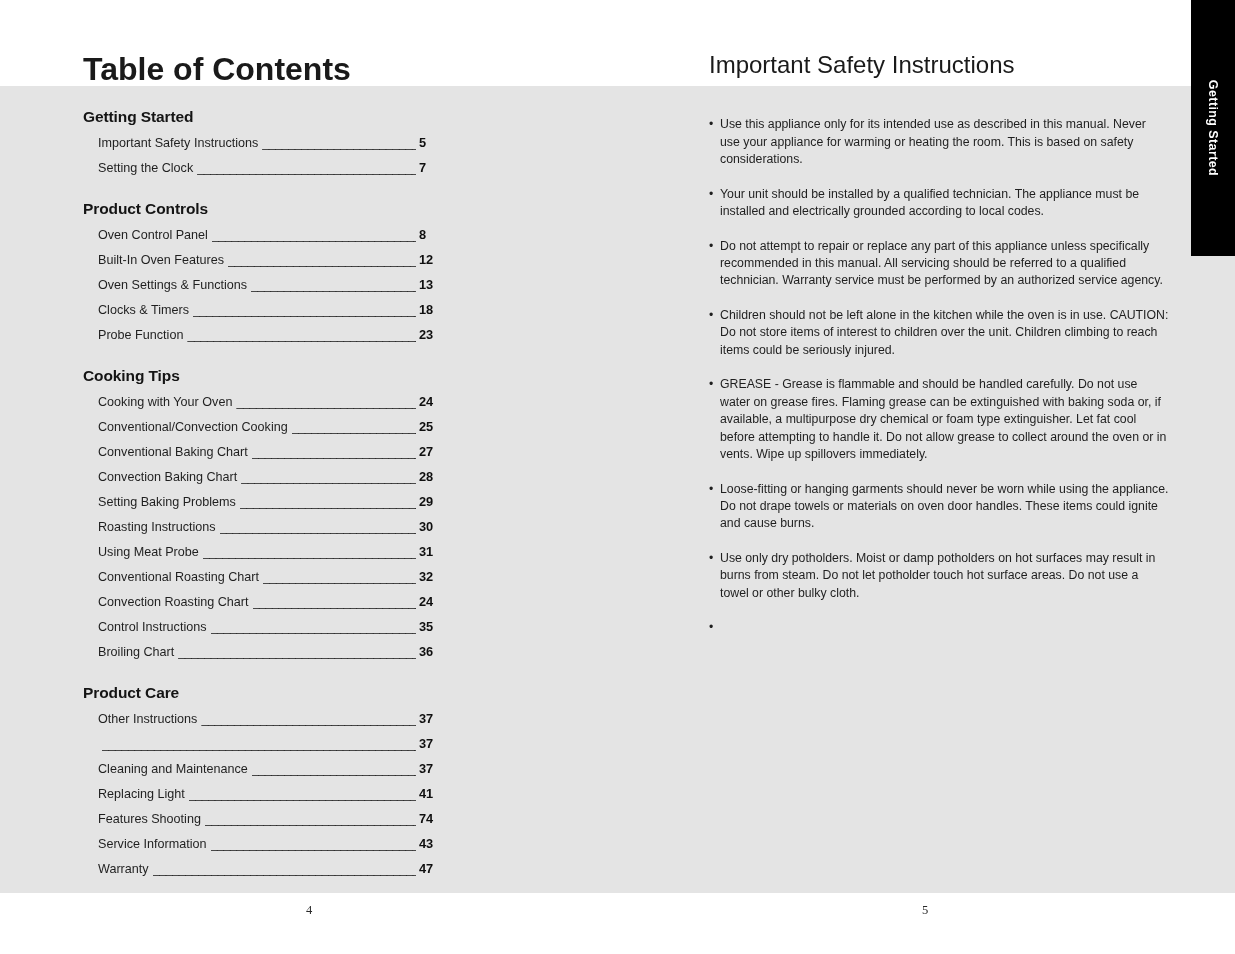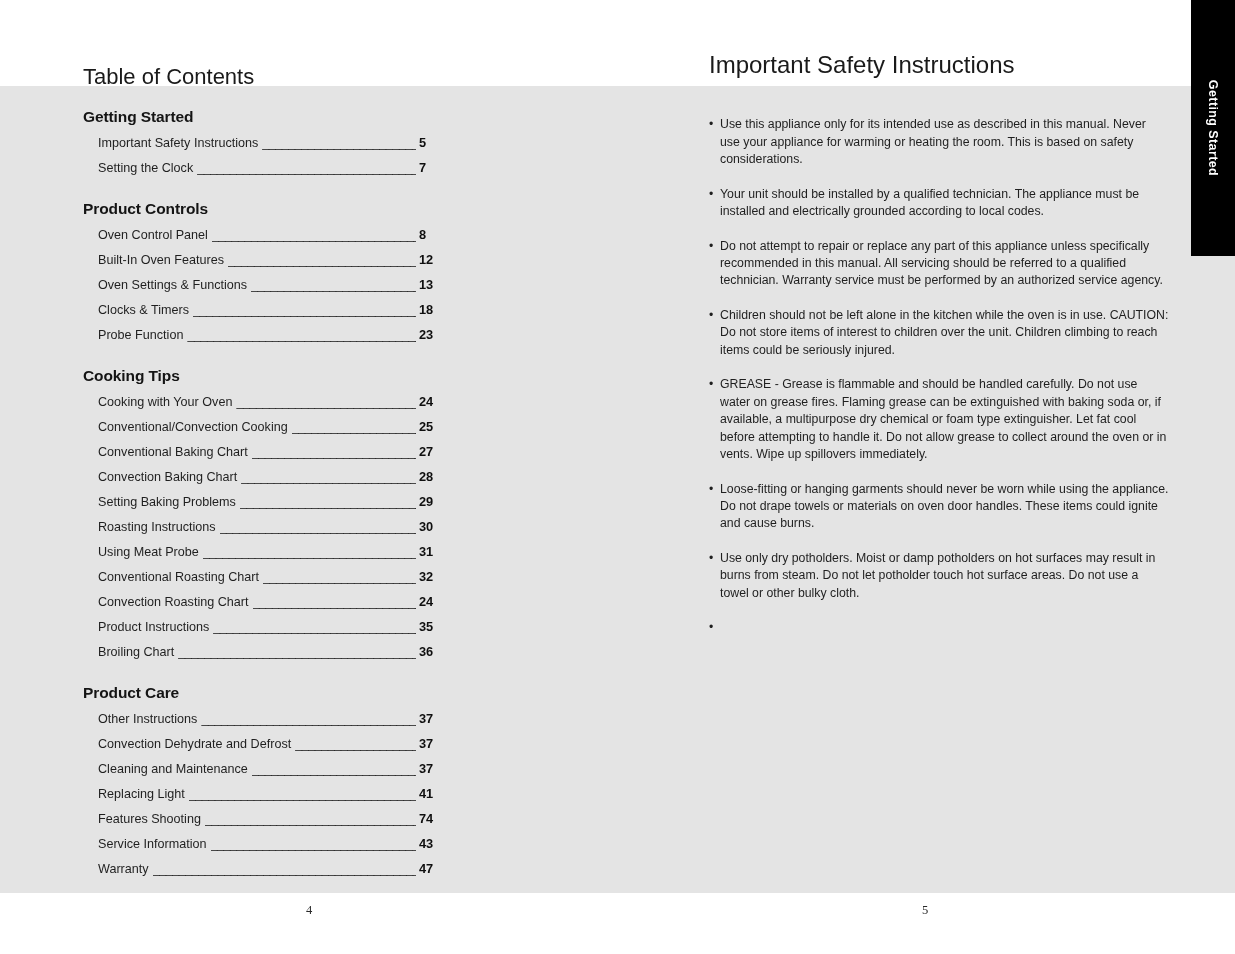--- a/index.html
+++ b/index.html
@@ -60,22 +60,23 @@
   
   .page-title {
     position: absolute;
     font-family: "Liberation Sans", sans-serif;
     font-weight: normal;
     color: #1a1a1a;
     white-space: nowrap;
   }
   #toc-title {
     left: 83px;
-    top: 64px;
-    font-size: 22px;
+    top: 51px;
+    font-size: 32px;
+    font-weight: bold;
   }
   #safety-title {
     left: 709px;
     top: 51px;
     font-size: 24px;
   }
 
   
   #toc-col {
     position: absolute;
@@ -263,39 +264,38 @@
           <span class="toc-entry-title">Conventional Roasting Chart</span>
           <span class="toc-leader">____________________________________________________________</span>
           <span class="toc-page">32</span>
         </div>
         <div class="toc-entry">
           <span class="toc-entry-title">Convection Roasting Chart</span>
           <span class="toc-leader">____________________________________________________________</span>
           <span class="toc-page">24</span>
         </div>
         <div class="toc-entry">
-          <span class="toc-entry-title">Product Instructions</span>
+          <span class="toc-entry-title">Control Instructions</span>
           <span class="toc-leader">____________________________________________________________</span>
           <span class="toc-page">35</span>
         </div>
         <div class="toc-entry">
           <span class="toc-entry-title">Broiling Chart</span>
           <span class="toc-leader">____________________________________________________________</span>
           <span class="toc-page">36</span>
         </div>
       </div>
       <div class="toc-section">
         <div class="toc-heading">Product Care</div>
         <div class="toc-entry">
           <span class="toc-entry-title">Other Instructions</span>
           <span class="toc-leader">____________________________________________________________</span>
           <span class="toc-page">37</span>
         </div>
         <div class="toc-entry">
-          <span class="toc-entry-title">Convection Dehydrate and Defrost</span>
           <span class="toc-leader">____________________________________________________________</span>
           <span class="toc-page">37</span>
         </div>
         <div class="toc-entry">
           <span class="toc-entry-title">Cleaning and Maintenance</span>
           <span class="toc-leader">____________________________________________________________</span>
           <span class="toc-page">37</span>
         </div>
         <div class="toc-entry">
           <span class="toc-entry-title">Replacing Light</span>

